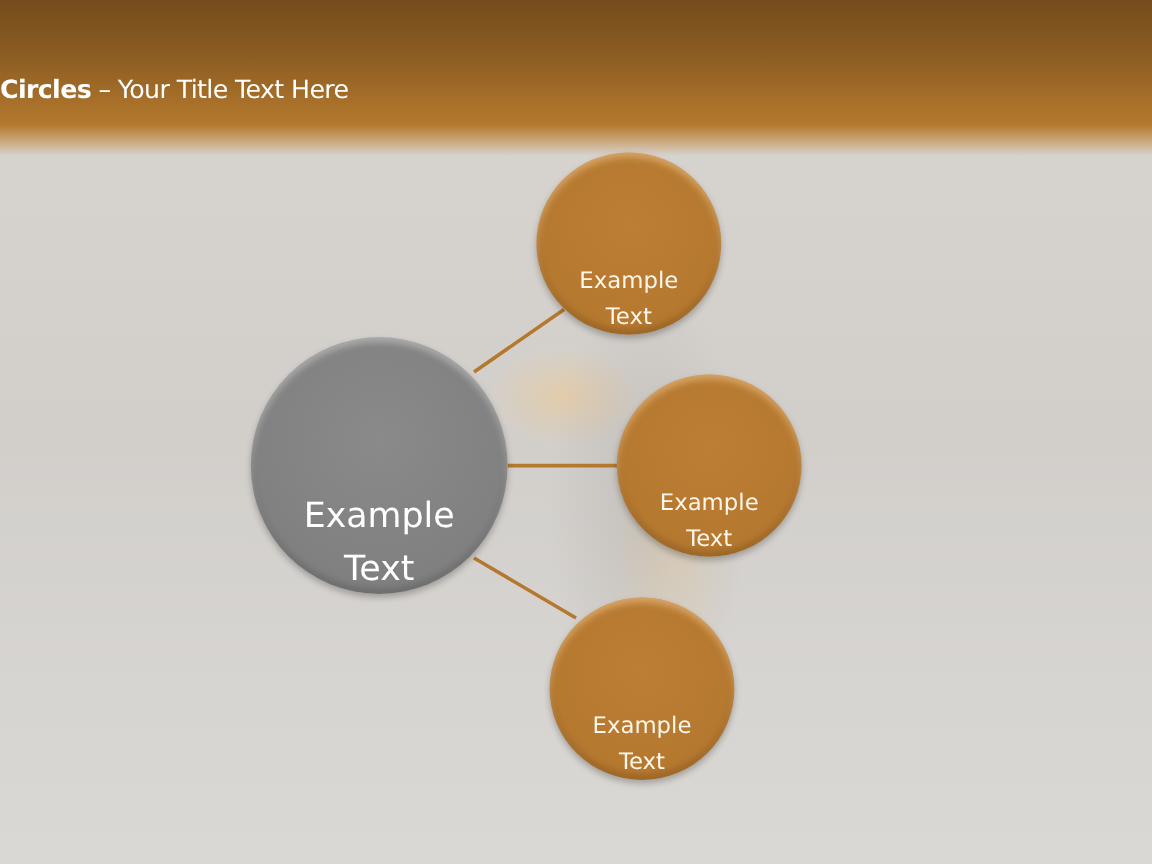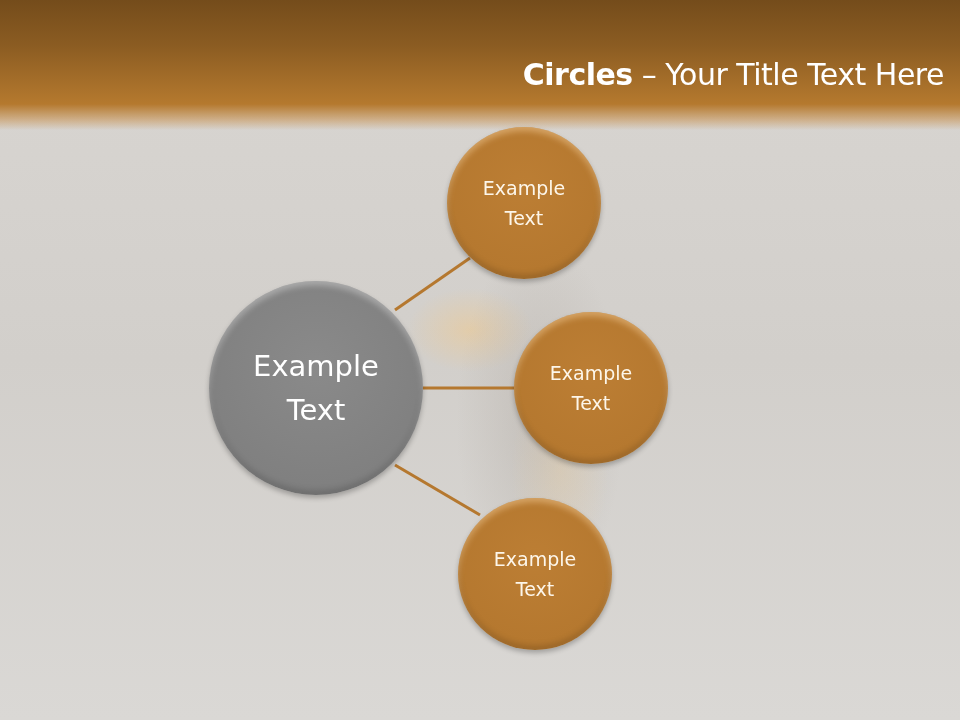--- a/index.html
+++ b/index.html
@@ -14,28 +14,28 @@
         radial-gradient(ellipse 120px 260px at 540px 420px, rgba(150,140,130,0.25), rgba(0,0,0,0) 70%),
         radial-gradient(ellipse 90px 60px at 470px 330px, rgba(245,200,130,0.45), rgba(0,0,0,0) 70%),
         radial-gradient(ellipse 70px 130px at 560px 470px, rgba(250,220,170,0.35), rgba(0,0,0,0) 70%),
         linear-gradient(180deg, #d9d6d2 0%, #d2cfcb 50%, #dad8d5 100%);
     }
     .header {
       position:absolute; left:0; top:0; width:960px; height:130px;
       background: linear-gradient(180deg, #744c1b 0%, #8b5c22 35%, #b5792e 80%, rgba(200,150,90,0.6) 92%, rgba(214,211,207,0) 100%);
     }
     .title {
-      position:absolute; left:0; top:55px; width:944px; text-align:right;
-      color:#fff; font-size:30px; line-height:40px; letter-spacing:-0.5px;
+      position:absolute; left:0; top:55px; width:944px; text-align:left;
+      color:#fff; font-size:21px; line-height:40px; letter-spacing:-0.5px;
     }
     .title b { font-weight:bold; }
     svg.lines { position:absolute; left:0; top:0; }
     .circle {
       position:absolute; border-radius:50%;
-      display:flex; align-items:center; justify-content:center;
+      display:flex; align-items:flex-end; justify-content:center;
       text-align:center; color:#fff; box-sizing:border-box;
     }
     .circle.main {
       background: radial-gradient(circle at 50% 40%, #8a8a8a 0%, #808080 70%, #737373 100%);
       box-shadow: inset 0 4px 6px rgba(255,255,255,0.35), inset 0 -4px 6px rgba(0,0,0,0.15), 0 3px 5px rgba(0,0,0,0.25);
       font-size:29px; line-height:44px;
     }
     .circle.sub {
       background: radial-gradient(circle at 50% 40%, #bc7e34 0%, #b5782f 70%, #a86c26 100%);
       box-shadow: inset 0 4px 6px rgba(255,220,170,0.45), inset 0 -4px 6px rgba(0,0,0,0.15), 0 3px 5px rgba(0,0,0,0.25);

